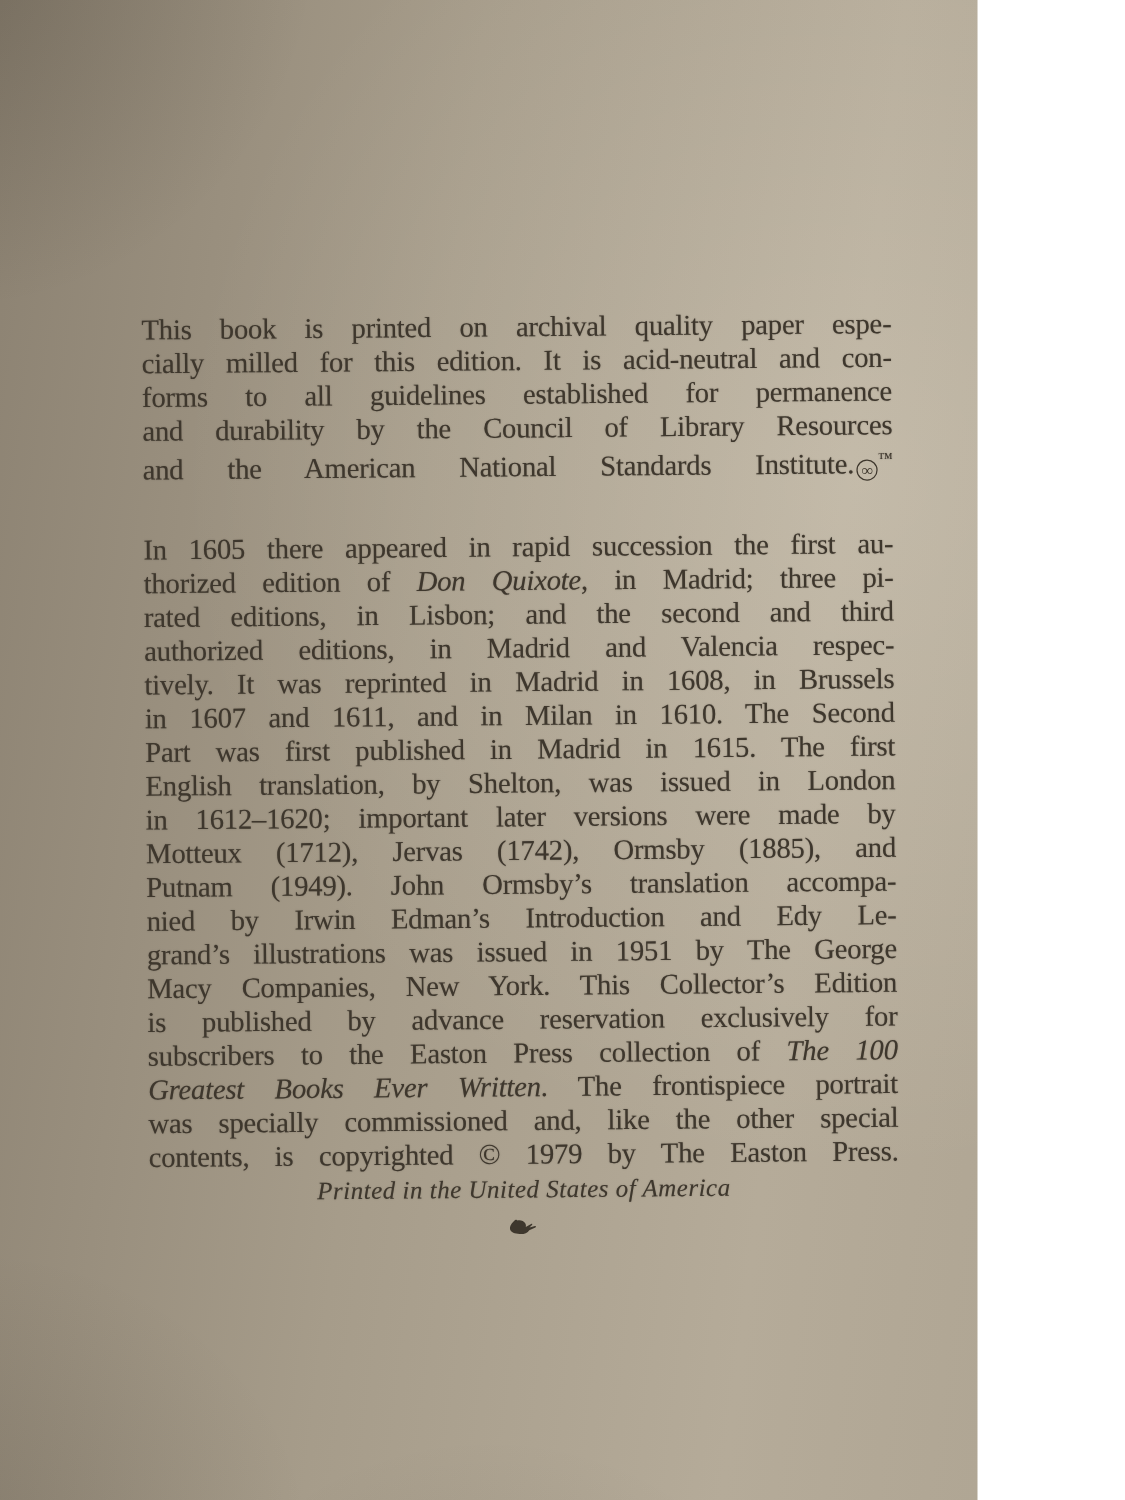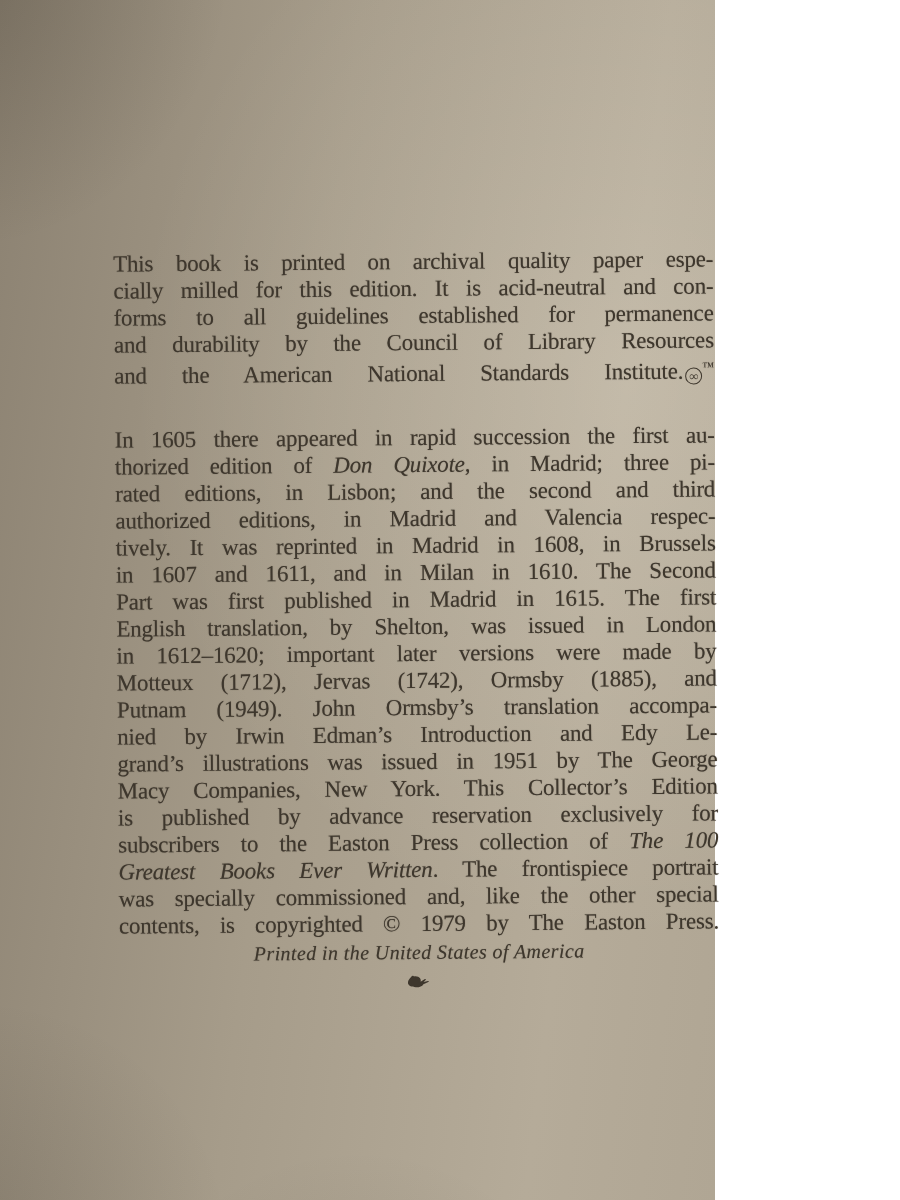--- a/index.html
+++ b/index.html
@@ -8,21 +8,21 @@
     --paper-light:#b5ab99;
     --ink:#3e372d;
   }
   *{margin:0;padding:0;box-sizing:border-box;}
   html,body{width:900px;height:1200px;overflow:hidden;}
   body{font-family:"Liberation Serif", serif;}
 
   
   .photo{
     position:relative;
-    width:715px;height:1200px;
+    width:782px;height:1200px;
     background:
       radial-gradient(120% 80% at 88% 32%, rgba(255,249,234,0.20), rgba(255,249,234,0) 58%),
       radial-gradient(70% 45% at -6% -4%, rgba(33,28,20,0.22), rgba(33,28,20,0) 55%),
       radial-gradient(70% 40% at -4% 104%, rgba(33,28,20,0.13), rgba(33,28,20,0) 52%),
       radial-gradient(60% 35% at 50% 115%, rgba(33,28,20,0.10), rgba(33,28,20,0) 55%),
       linear-gradient(97deg, var(--paper-dark) 0%, var(--paper-mid) 42%, var(--paper-light) 78%, #b0a694 100%);
   }
 
   .text-block{
     position:absolute;

